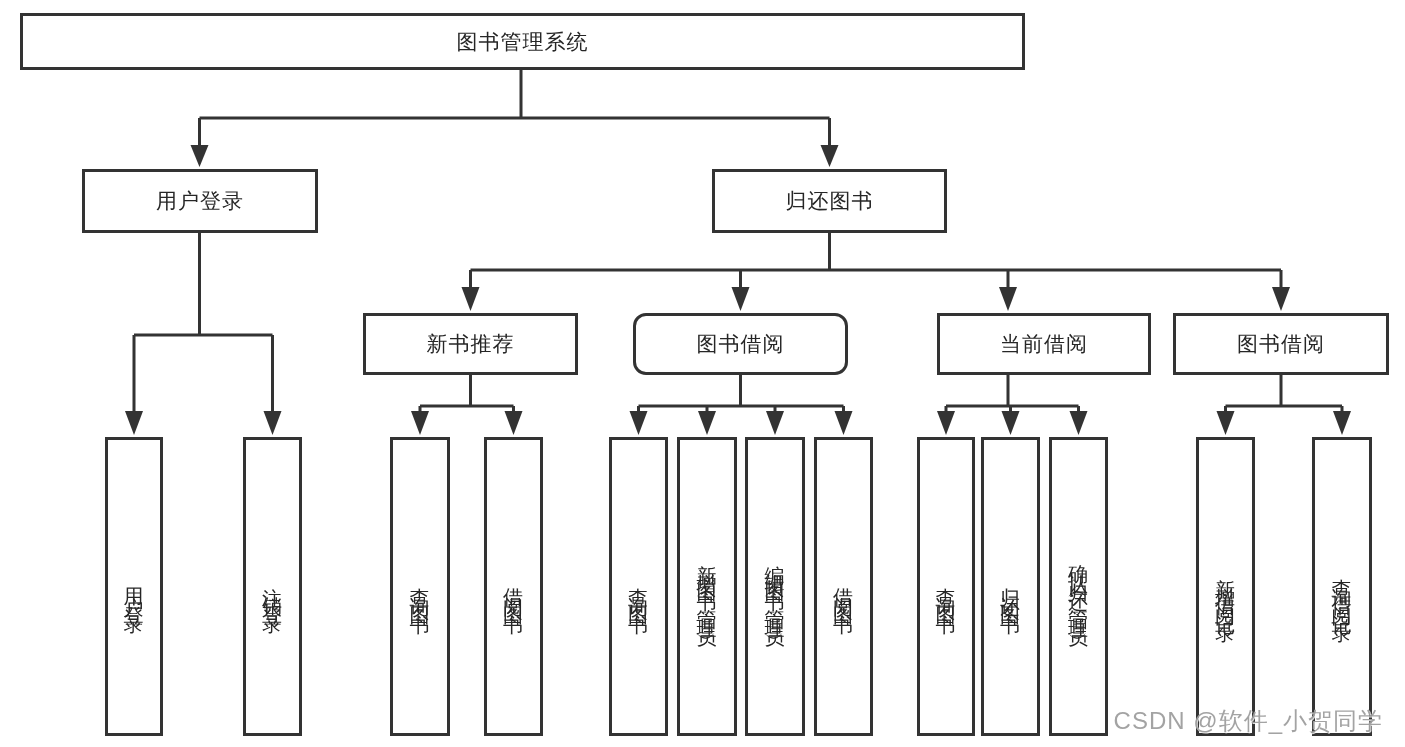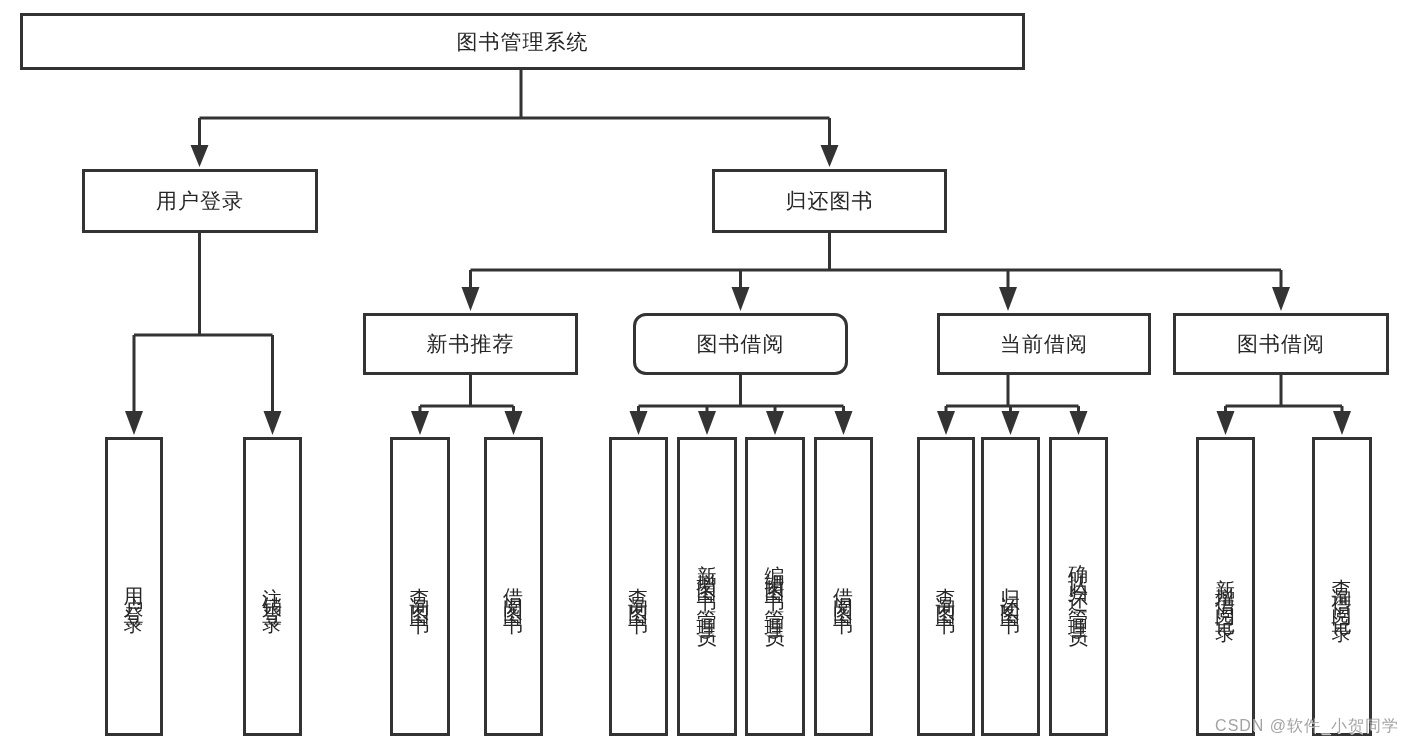--- a/index.html
+++ b/index.html
@@ -50,22 +50,22 @@
   .f-bb2{left:677px;width:60px;}
   .f-bb3{left:745px;width:60px;}
   .f-bb4{left:814px;width:59px;}
   .f-cb1{left:917px;width:58px;}
   .f-cb2{left:981px;width:59px;}
   .f-cb3{left:1049px;width:59px;}
   .f-br1{left:1196px;width:59px;}
   .f-br2{left:1312px;width:60px;}
   .watermark{
     position:absolute;
-    right:6px;bottom:10px;
-    font-size:16px;
+    right:22px;bottom:10px;
+    font-size:24px;
     color:rgba(158,158,158,0.95);
     letter-spacing:1px;
     z-index:5;
     text-shadow:1px 1px 0 rgba(255,255,255,0.8);
   }
 </style>
 </head>
 <body>
 
 <div id="canvas">

